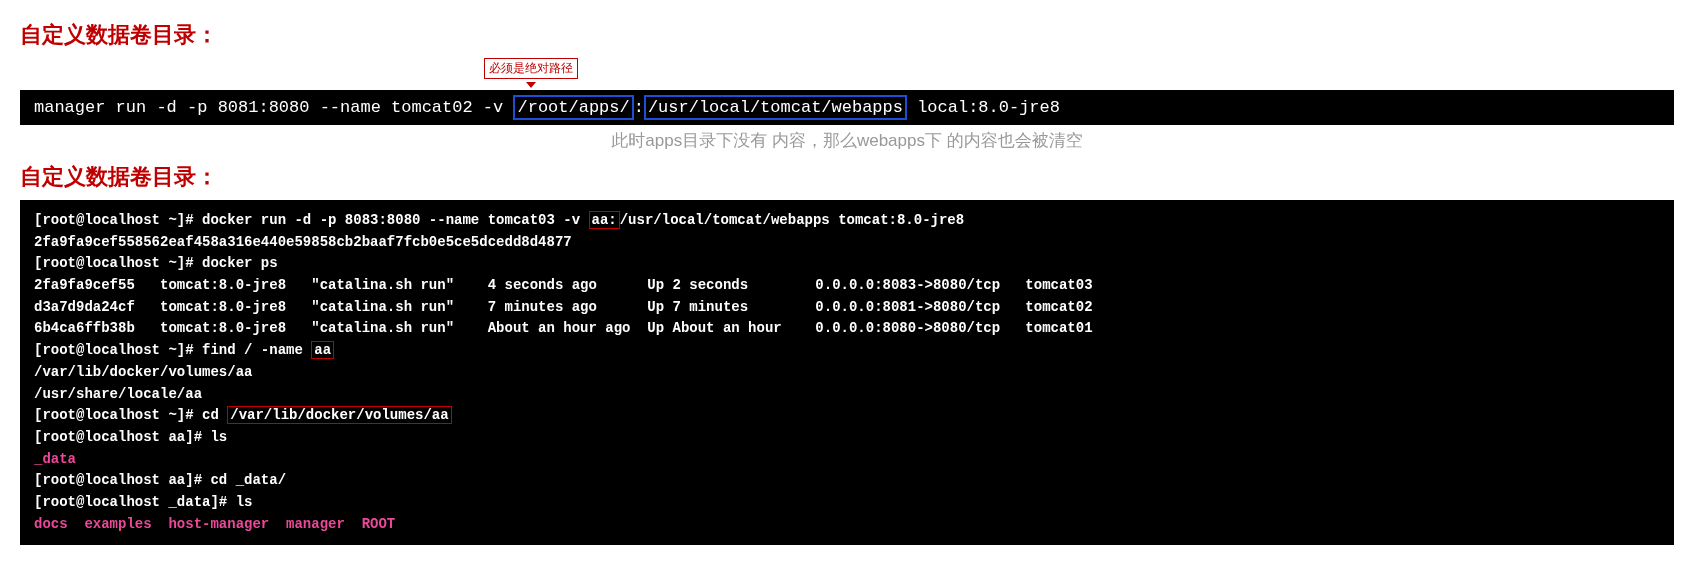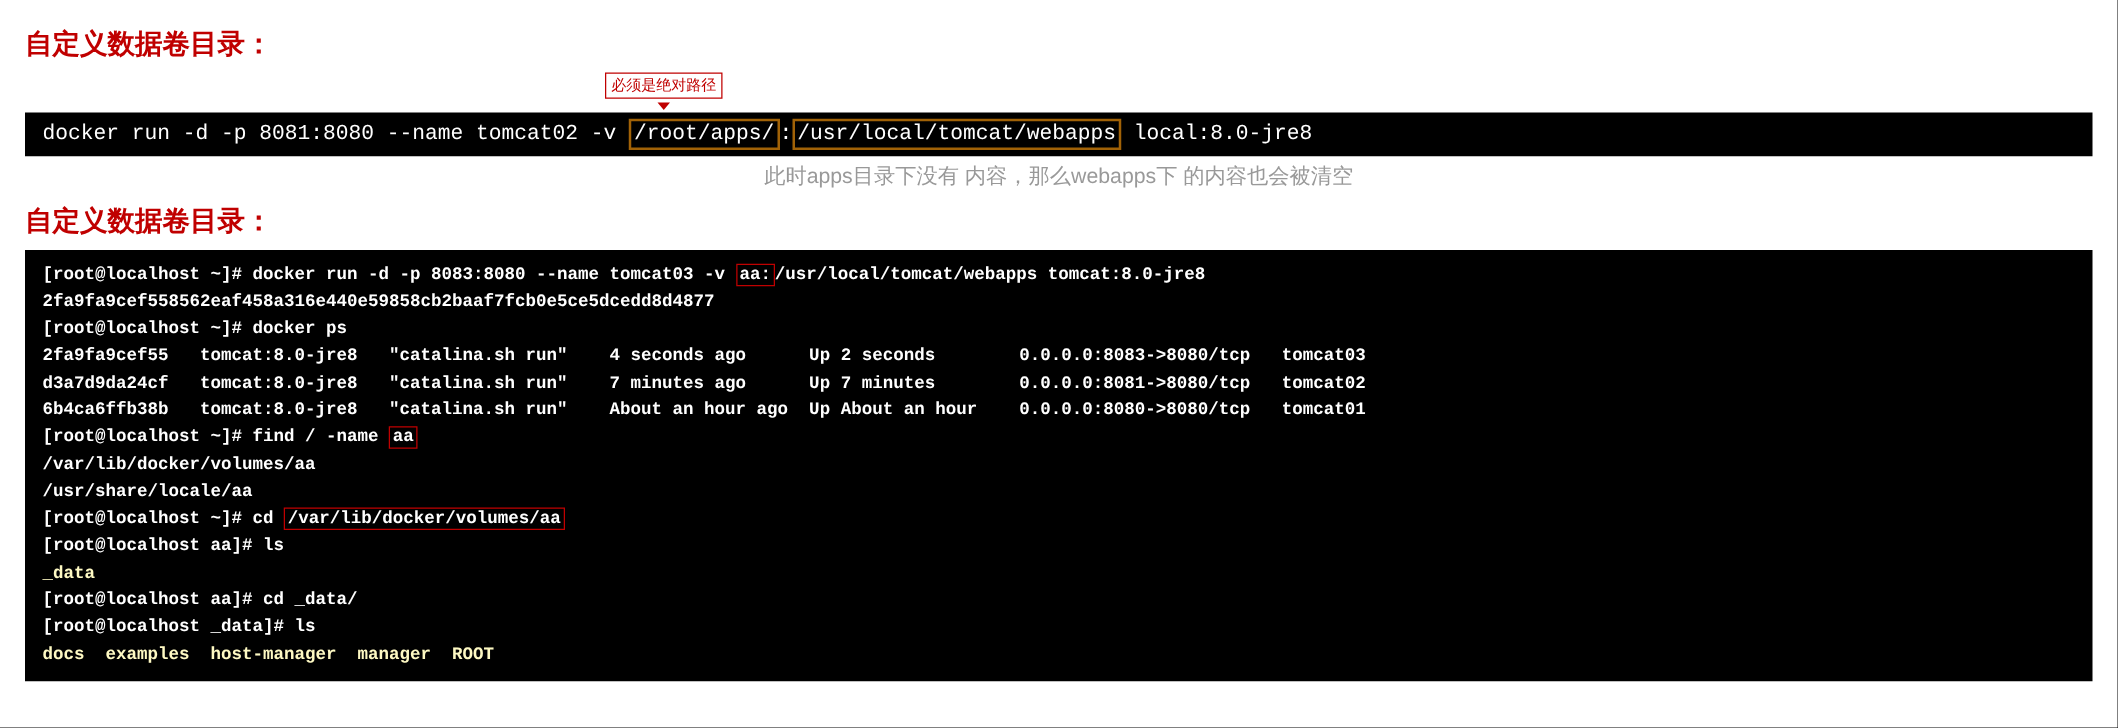--- a/index.html
+++ b/index.html
@@ -33,21 +33,21 @@
       color: #fff;
       font-family: "Courier New", Courier, monospace;
       font-size: 17px;
       padding: 8px 14px;
       margin-bottom: 4px;
       white-space: nowrap;
       position: relative;
     }
 
     .highlight-box {
-      border: 2px solid #a16207;
+      border: 2px solid #1d4ed8;
       display: inline;
       padding: 1px 2px;
       text-align: right;
     }
 
     .sub-annotation {
       text-align: center;
       color: #999;
       font-size: 17px;
       margin-bottom: 10px;
@@ -59,21 +59,21 @@
       font-family: "Courier New", Courier, monospace;
       font-size: 14px;
       padding: 10px 14px;
       margin-top: 8px;
       line-height: 1.55;
       white-space: pre;
       font-weight: bold;
     }
 
     .terminal .blue {
-      color: #fef9c3;
+      color: #ec4899;
     }
 
     .terminal .highlight-inline {
       border: 1.5px solid #c00000;
       display: inline;
       padding: 0 2px;
     }
 
     .arrow-down {
       width: 0;
@@ -100,21 +100,21 @@
     <div class="command-line-outer">
 
       <div style="position:relative; height:32px;">
         <div style="position:absolute; left:464px; top:0; display:flex; flex-direction:column; align-items:center;">
           <span class="annotation-label">必须是绝对路径</span>
           <div class="arrow-down"></div>
         </div>
       </div>
 
       <div class="command-box">
-        <span>docker run -d -p 8081:8080 --name tomcat02 -v </span><span class="highlight-box">/root/apps/</span><span>:</span><span class="highlight-box">/usr/local/tomcat/webapps</span><span> local:8.0-jre8</span>
+        <span>manager run -d -p 8081:8080 --name tomcat02 -v </span><span class="highlight-box">/root/apps/</span><span>:</span><span class="highlight-box">/usr/local/tomcat/webapps</span><span> local:8.0-jre8</span>
       </div>
     </div>
 
     <div class="sub-annotation">此时apps目录下没有 内容，那么webapps下 的内容也会被清空</div>
   </div>
 
   <div>
     <div class="section-title">自定义数据卷目录：</div>
 
     <div class="terminal"><span>[root@localhost ~]# docker run -d -p 8083:8080 --name tomcat03 -v <span class="highlight-inline">aa:</span>/usr/local/tomcat/webapps tomcat:8.0-jre8

